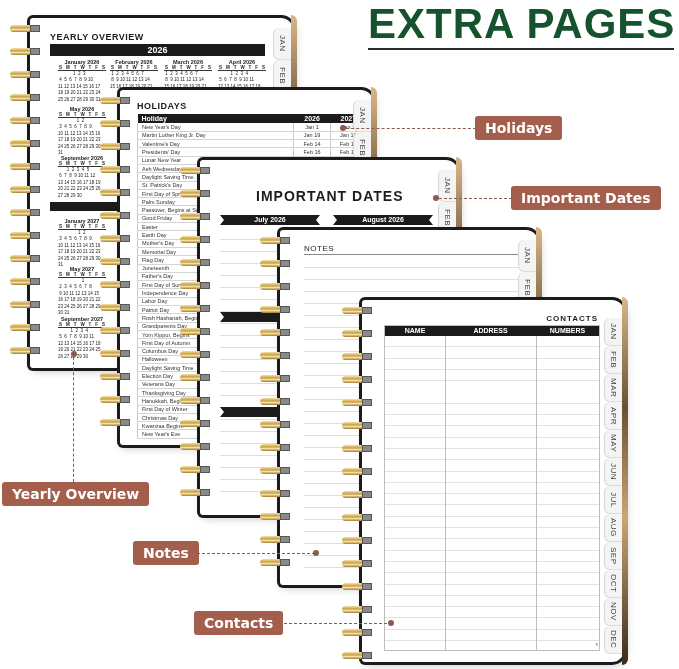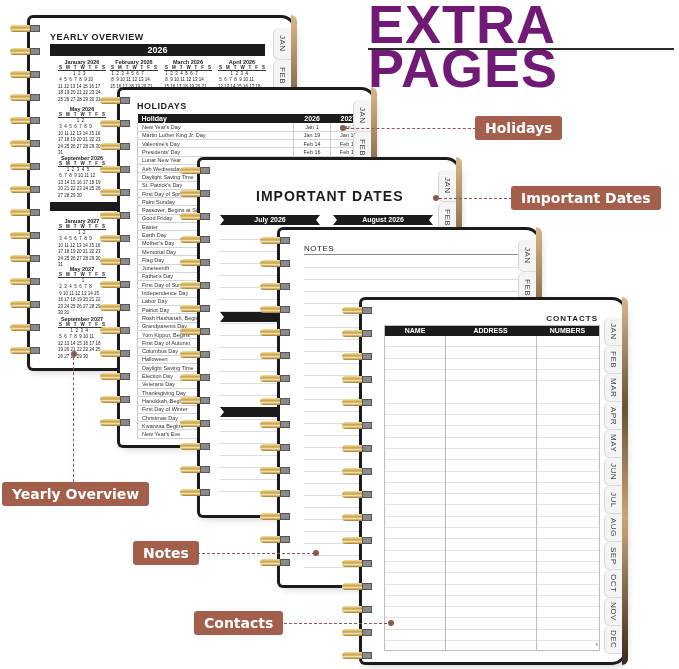--- a/index.html
+++ b/index.html
@@ -1,19 +1,19 @@
 <!DOCTYPE html>
 <html><head>
 <meta charset="utf-8">
 <style>
   * { box-sizing: border-box; margin: 0; padding: 0; }
   html, body { width: 679px; height: 669px; background: #ffffff; overflow: hidden; }
   body { position: relative; font-family: "DejaVu Sans", sans-serif; color: #1a1a1a; }
 
-  .title { position: absolute; left: 368px; top: 2px; font-family: "Liberation Sans", sans-serif; font-weight: 700; font-size: 54px; letter-spacing: 1px; color: #701a75; line-height: 44px; }
+  .title { position: absolute; left: 368px; top: 2px; font-family: "Liberation Sans", sans-serif; font-weight: 700; font-size: 42px; letter-spacing: 1px; color: #14532d; line-height: 44px; }
   .title-rule { position: absolute; left: 368px; top: 48px; width: 306px; height: 2px; background: #2a2a2a; }
 
   
   .page { position: absolute; background: #fff; border-radius: 3px 12px 12px 3px;
           box-shadow: 0 0 0 3px #1b1b1b, 2px 3px 8px rgba(0,0,0,0.25); overflow: visible; }
   .page::after { content: ""; position: absolute; right: -4px; top: -3px; bottom: -3px; width: 6px;
                  background: linear-gradient(#d8b889, #6b5033 30%, #caa675 60%, #3a2a1c); border-radius: 0 12px 12px 0; }
   .page-inner { position: absolute; inset: 0; overflow: hidden; border-radius: 3px 10px 10px 3px; }
 
   .spiral { position: absolute; top: 0; bottom: 0; left: -20px; width: 34px; }

